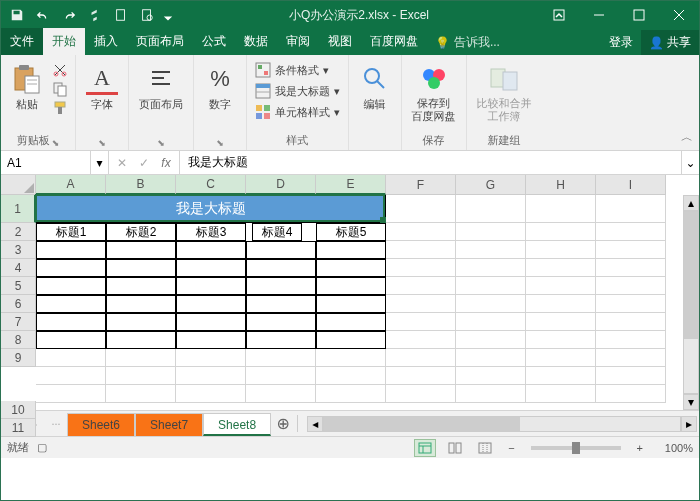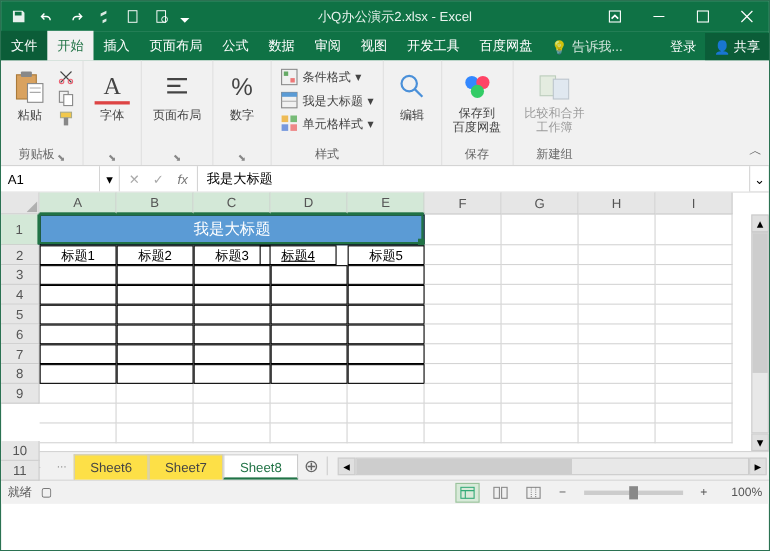--- a/index.html
+++ b/index.html
@@ -48,21 +48,21 @@
 .cell{border-right:1px solid #d4d4d4;border-bottom:1px solid #d4d4d4;display:flex;align-items:center;font-size:12px}
 .hdrcell{background:#5b9bd5;color:#fff;display:flex;align-items:center;justify-content:center;font-size:14px;border:1px solid #000}
 .subhdr{border:1px solid #000;display:flex;align-items:center;justify-content:center;font-weight:400}
 .bcell{border:1px solid #000}
 .selbox{position:absolute;border:2px solid #217346;pointer-events:none}
 .selbox .handle{position:absolute;right:-3px;bottom:-3px;width:6px;height:6px;background:#217346}
 .sheetbar{height:26px;border-top:1px solid #d4d4d4;display:flex;align-items:stretch;background:#f1f1f1}
 .navarr{width:22px;display:flex;align-items:center;justify-content:center;cursor:pointer;color:#888}
 .stab{padding:4px 14px;border:1px solid #ccc;border-bottom:none;background:#fff;margin-top:2px;font-size:12px;color:#444;cursor:pointer;position:relative}
 .stab.active{background:#fff;color:#217346;border-bottom:2px solid #217346}
-.stab.inactive{background:#fde047}
+.stab.inactive{background:#f97316}
 .addsheet{width:24px;display:flex;align-items:center;justify-content:center;cursor:pointer;color:#666;font-size:16px}
 .hscroll{flex:1;display:flex;align-items:center;padding:0 2px}
 .sbtn{width:16px;height:16px;background:#e0e0e0;display:flex;align-items:center;justify-content:center;cursor:pointer;border:1px solid #ccc}
 .strack{flex:1;height:16px;background:#e8e8e8;border:1px solid #ccc;position:relative}
 .sthumb{position:absolute;height:100%;background:#cdcdcd;cursor:pointer}
 .status{height:22px;background:#f1f1f1;display:flex;align-items:center;padding:0 6px;border-top:1px solid #d4d4d4;font-size:11px;color:#555;gap:8px}
 .status .spacer{flex:1}
 .viewbtn{width:22px;height:18px;display:flex;align-items:center;justify-content:center;cursor:pointer;border:1px solid transparent}
 .viewbtn.active{background:#d8ead9;border:1px solid #9ac29c}
 .zoomslider{width:90px;height:4px;background:#ccc;position:relative;margin:0 4px}
@@ -141,21 +141,20 @@
 
 <div class="tabbar">
   <div class="tab" style="background:#0b5d38">文件</div>
   <div class="tab active">开始</div>
   <div class="tab">插入</div>
   <div class="tab">页面布局</div>
   <div class="tab">公式</div>
   <div class="tab">数据</div>
   <div class="tab">审阅</div>
   <div class="tab">视图</div>
-  <div class="tab">开发工具</div>
   <div class="tab">百度网盘</div>
   <div class="tell">
       <span>💡</span>
       <span>告诉我...</span>
     </div>
   <div class="login">登录</div>
   <div class="share">
       <span>👤</span>
       <span>共享</span>
     </div>
@@ -393,21 +392,21 @@
           <div class="rh" style="height: 18px;">11</div>
         </div>
       <div style="flex:1;position:relative" id="cellarea">
           <div class="hdrcell" style="position: absolute; left: 0px; top: 0px; width: 350px; height: 28px;">我是大标题</div>
           <div class="selbox" style="left: -1px; top: -1px; width: 350px; height: 28px;">
             <div class="handle"></div>
           </div>
           <div class="subhdr" style="position: absolute; left: 0px; top: 28px; width: 70px; height: 18px;">标题1</div>
           <div class="subhdr" style="position: absolute; left: 70px; top: 28px; width: 70px; height: 18px;">标题2</div>
           <div class="subhdr" style="position: absolute; left: 140px; top: 28px; width: 70px; height: 18px; text-align: center;">标题3</div>
-          <div class="subhdr" style="position: absolute; left: 200px; top: 28px; width: 70px; height: 18px; text-decoration: underline;">标题4</div>
+          <div class="subhdr" style="position: absolute; left: 216px; top: 28px; width: 50px; height: 18px;">标题4</div>
           <div class="subhdr" style="position: absolute; left: 280px; top: 28px; width: 70px; height: 18px;">标题5</div>
           <div class="bcell" style="position: absolute; left: 0px; top: 46px; width: 70px; height: 18px;"></div>
           <div class="bcell" style="position: absolute; left: 70px; top: 46px; width: 70px; height: 18px;"></div>
           <div class="bcell" style="position: absolute; left: 140px; top: 46px; width: 70px; height: 18px;"></div>
           <div class="bcell" style="position: absolute; left: 210px; top: 46px; width: 70px; height: 18px;"></div>
           <div class="bcell" style="position: absolute; left: 280px; top: 46px; width: 70px; height: 18px;"></div>
           <div class="bcell" style="position: absolute; left: 0px; top: 64px; width: 70px; height: 18px;"></div>
           <div class="bcell" style="position: absolute; left: 70px; top: 64px; width: 70px; height: 18px;"></div>
           <div class="bcell" style="position: absolute; left: 140px; top: 64px; width: 70px; height: 18px;"></div>
           <div class="bcell" style="position: absolute; left: 210px; top: 64px; width: 70px; height: 18px;"></div>

